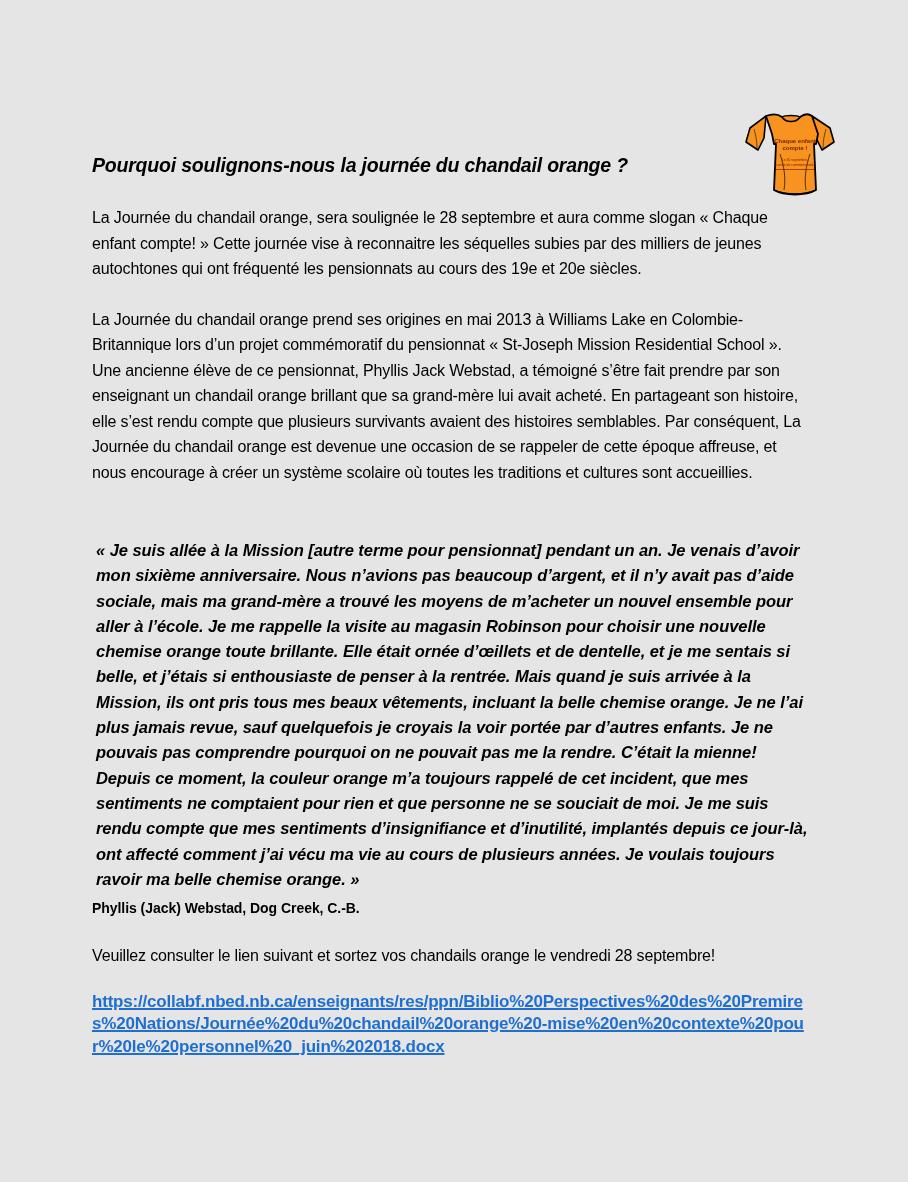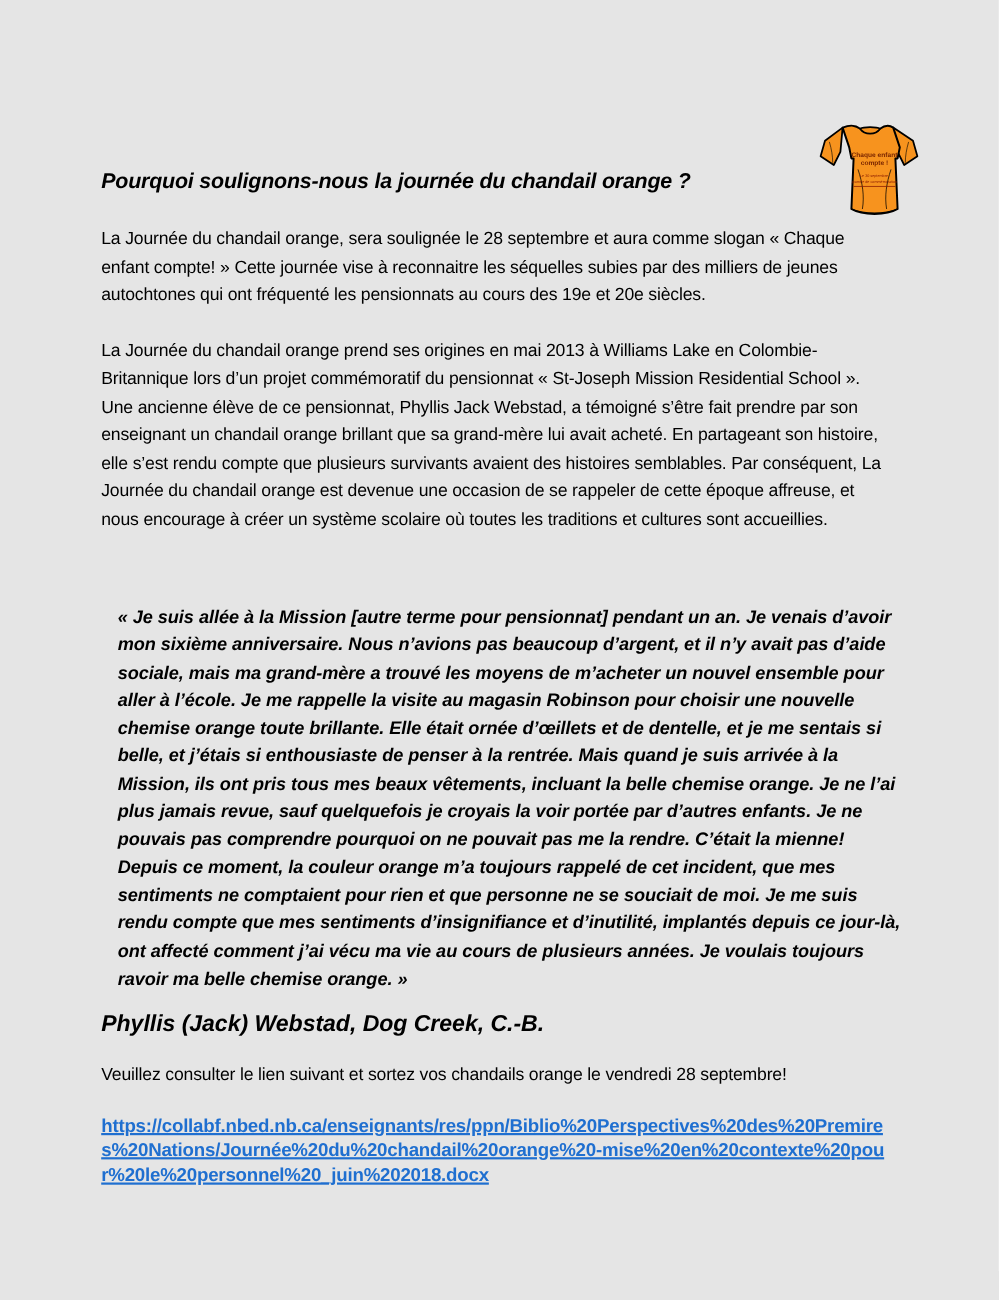--- a/index.html
+++ b/index.html
@@ -78,35 +78,34 @@
   }
 
   .gap-1 { height: 27px; }
   .gap-2 { height: 25px; }
   .gap-3 { height: 25px; }
   .gap-4 { height: 24px; }
   .gap-5 { height: 22px; }
   .gap-6 { height: 22px; }
 
   p.quote-par {
-    margin: 15px;
+    margin: 4px;
     font-size: 16.5px;
     line-height: 25.3px;
     font-weight: bold;
     font-style: italic;
     letter-spacing: -0.05px;
     width: 718px;
   }
 
   p.quote-sign {
     margin: 0;
-    font-size: 21px;
+    font-size: 14px;
     line-height: 25.3px;
     font-weight: bold;
-    font-style: italic;
     letter-spacing: -0.05px;
   }
 
   .link-block {
     width: 730px;
   }
   a.doc-link {
     font-size: 17px;
     line-height: 22.5px;
     font-weight: bold;

